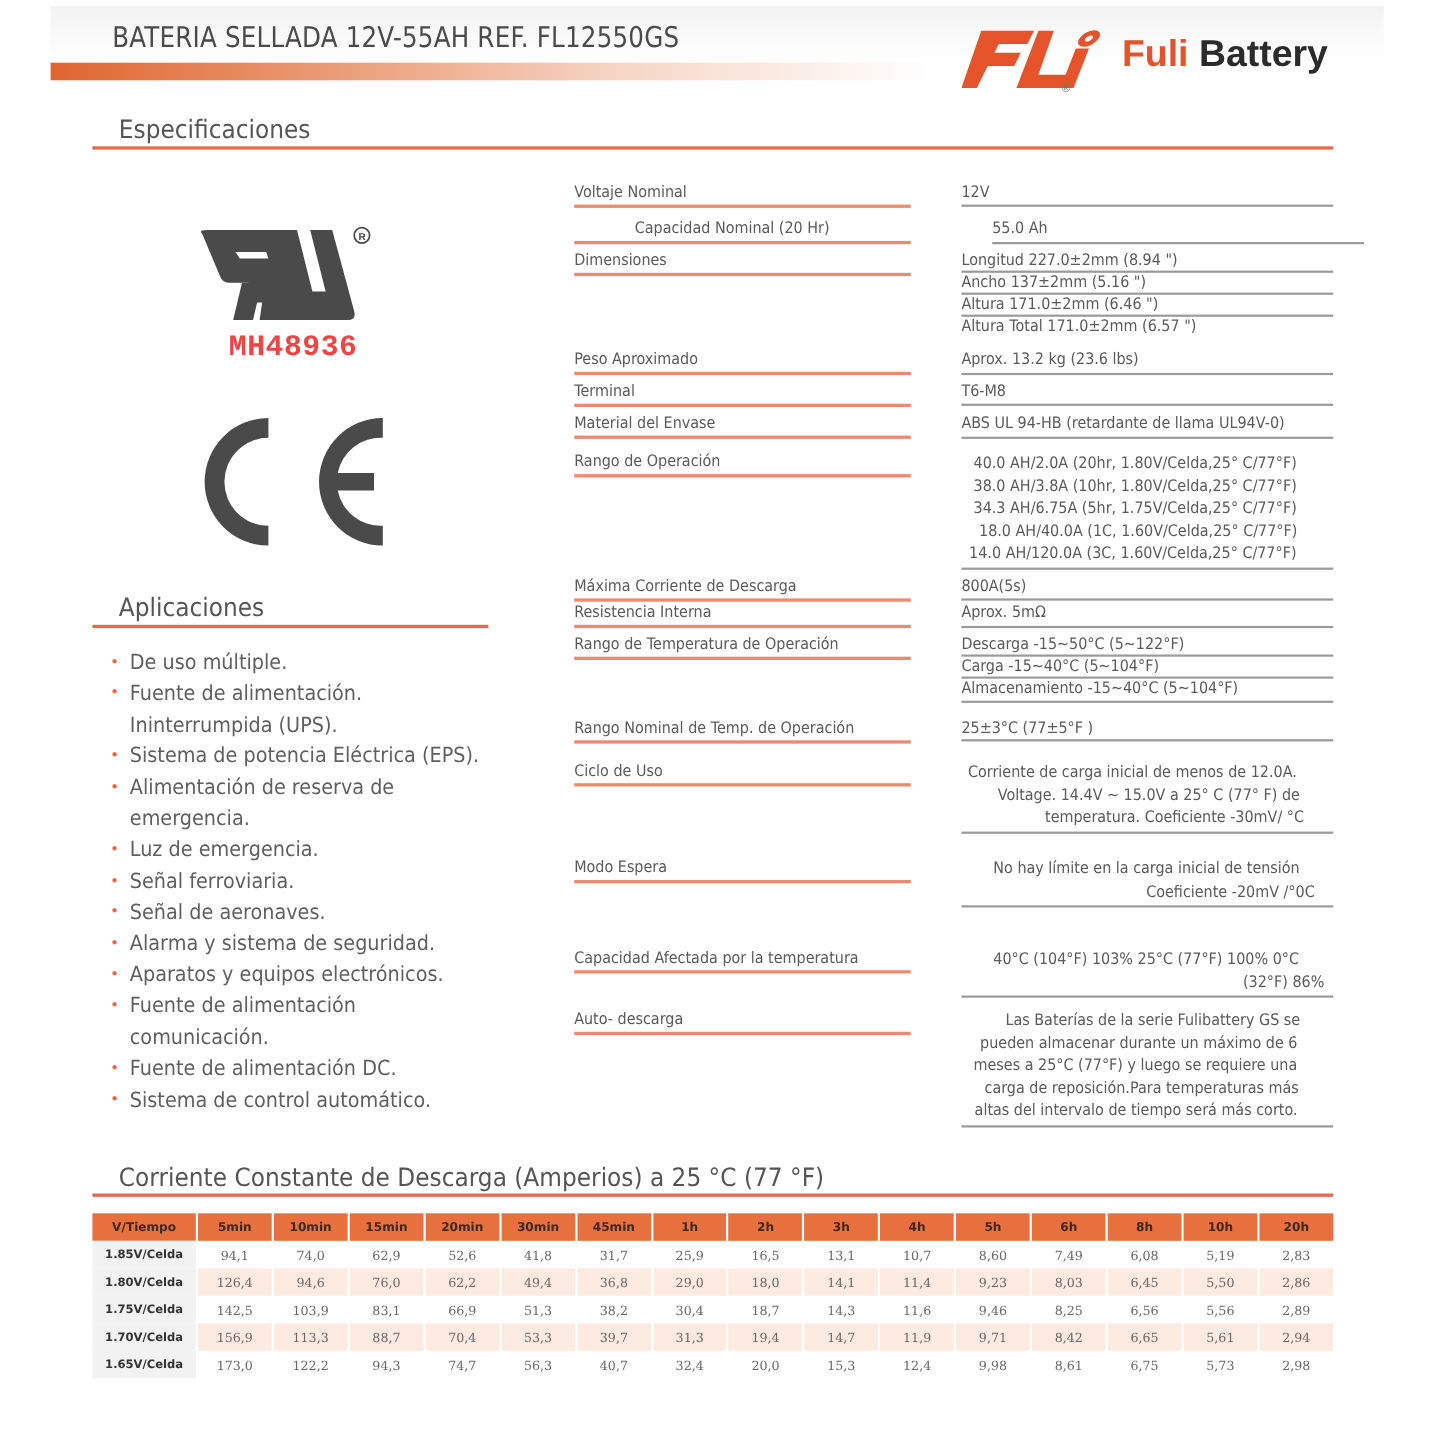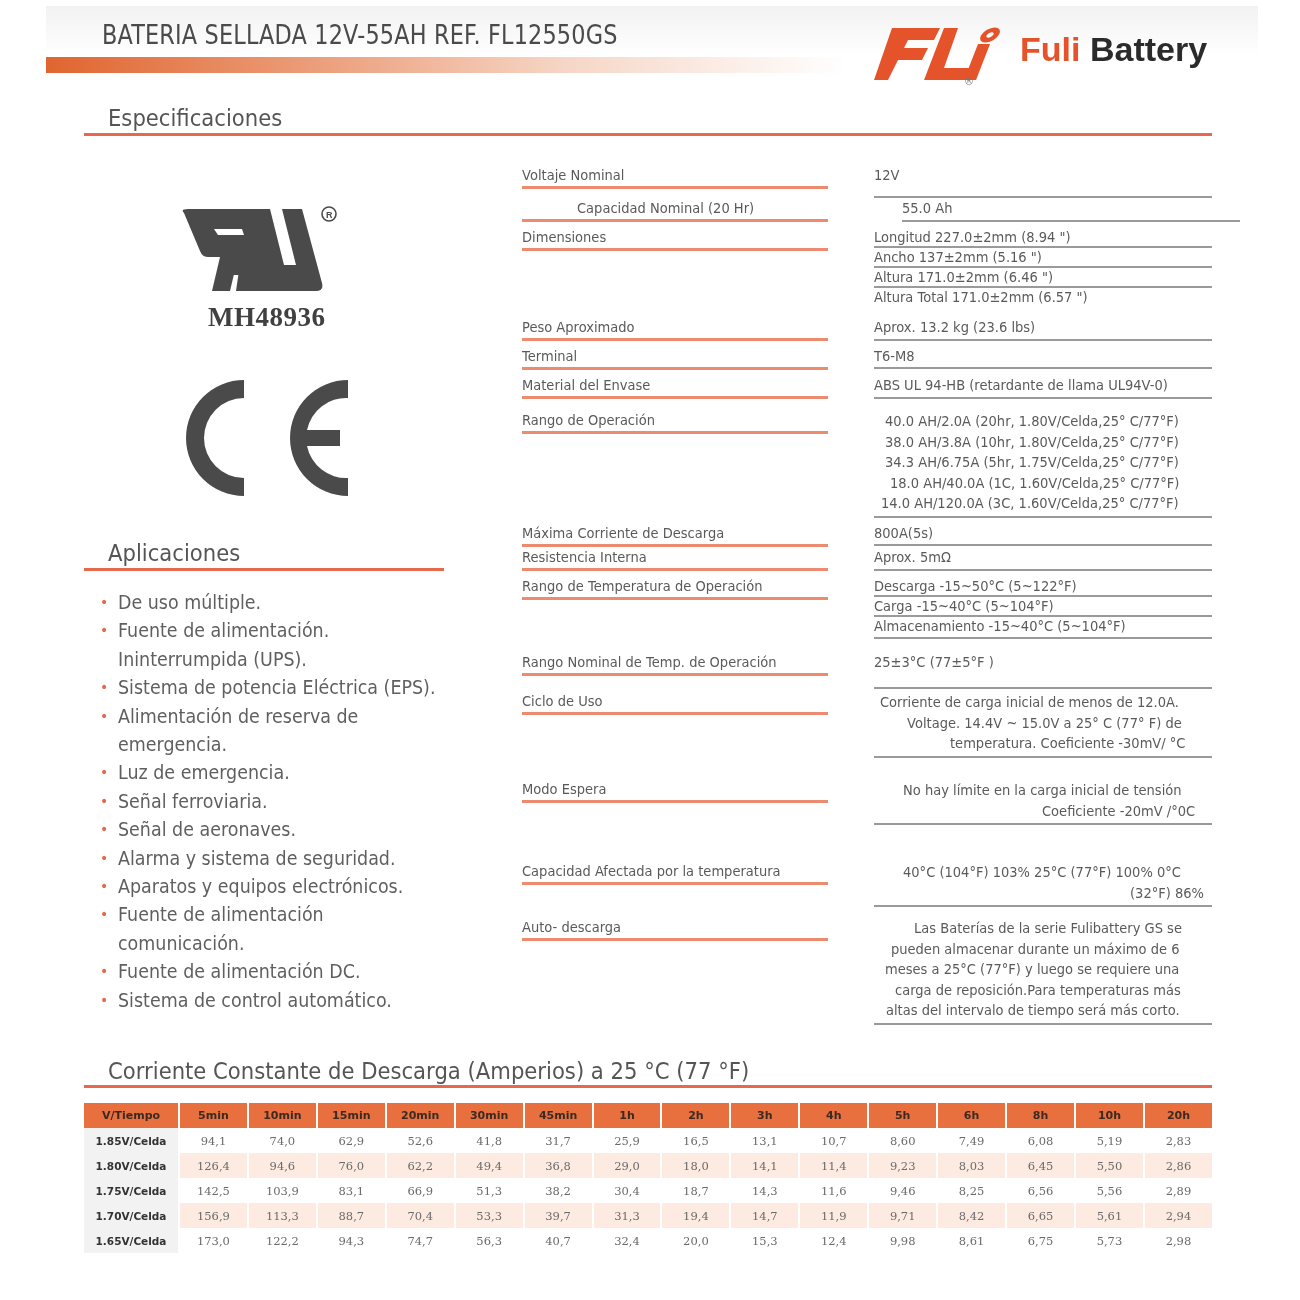--- a/index.html
+++ b/index.html
@@ -18,22 +18,22 @@
       font-family: "Liberation Sans", sans-serif; }
     .logo-battery { position: absolute; left: 216px; top: 8px; font-size: 34px; font-weight: bold; color: #2b2b2b;
       font-family: "Liberation Sans", sans-serif; }
     .logo-reg { position: absolute; left: 90px; top: 54px; font-size: 10px; color: #777; }
 
     .section-h { position: absolute; font-size: 23px; color: #555; font-family: "DejaVu Sans", sans-serif;
       transform: scaleX(0.92); transform-origin: left; white-space: nowrap; }
     .rule-orange { position: absolute; height: 3px; background: #e5694a; }
 
     .cert { position: absolute; }
-    .ul-num { position: absolute; left: 208px; top: 302px; font-family: Liberation Serif, serif;
-      font-weight: bold; font-size: 27px; color: #404040; letter-spacing: 0.5px; }
+    .ul-num { position: absolute; left: 208px; top: 302px; font-family: Liberation Mono, monospace;
+      font-weight: bold; font-size: 27px; color: #ef4444; letter-spacing: 0.5px; }
 
     .apps { position: absolute; left: 98px; top: 588px; width: 360px; list-style: none; }
     .apps li { position: relative; padding-left: 20px; font-size: 19px; line-height: 28.4px; color: #5f5f5f;
       font-family: "DejaVu Sans", sans-serif; }
     .apps li::before { content: "•"; position: absolute; left: 2px; top: 0; color: #e5694a; font-size: 14px; }
     .apps li span { display: inline-block; transform: scaleX(0.92); transform-origin: left; white-space: nowrap; }
 
     .spec-label { position: absolute; left: 522px; width: 306px; font-size: 14.5px; color: #5a5a5a;
       border-bottom: 3px solid #ec8b6d; padding-bottom: 2px; line-height: 18px; white-space: nowrap; }
     .spec-label span { display: inline-block; transform: scaleX(0.9); transform-origin: left; }
@@ -124,21 +124,21 @@
 <div class="spec-label" style="top:524px;"><span>Máxima Corriente de Descarga</span></div>
 <div class="spec-label" style="top:548px;"><span>Resistencia Interna</span></div>
 <div class="spec-label" style="top:577px;"><span>Rango de Temperatura de Operación</span></div>
 <div class="spec-label" style="top:653px;"><span>Rango Nominal de Temp. de Operación</span></div>
 <div class="spec-label" style="top:692px;"><span>Ciclo de Uso</span></div>
 <div class="spec-label" style="top:780px;"><span>Modo Espera</span></div>
 <div class="spec-label" style="top:862px;"><span>Capacidad Afectada por la temperatura</span></div>
 <div class="spec-label" style="top:918px;"><span>Auto- descarga</span></div>
 
 <div class="spec-val" style="top:166px;">
-  <div class="ln" style="padding-bottom:12px;"><span>12V</span></div>
+  <div class="ln" style="padding-bottom:2px;"><span>12V</span></div>
 </div>
 <div class="spec-val" style="top:199px;margin-left:28px;">
   <div class="ln" style="padding-bottom:3px;"><span>55.0 Ah</span></div>
 </div>
 <div class="spec-val" style="top:228px;">
   <div class="ln"><span>Longitud 227.0±2mm (8.94 ")</span></div>
   <div class="ln"><span>Ancho 137±2mm (5.16 ")</span></div>
   <div class="ln"><span>Altura 171.0±2mm (6.46 ")</span></div>
   <div style="line-height:18px; white-space:nowrap;"><span style="display:inline-block;transform:scaleX(0.9);transform-origin:left;">Altura Total 171.0±2mm (6.57 ")</span></div>
 </div>
@@ -165,21 +165,21 @@
 </div>
 <div class="spec-val" style="top:548px;">
   <div class="ln" style="padding-bottom:3px;"><span>Aprox. 5mΩ</span></div>
 </div>
 <div class="spec-val" style="top:577px;">
   <div class="ln"><span>Descarga -15~50°C (5~122°F)</span></div>
   <div class="ln"><span>Carga -15~40°C (5~104°F)</span></div>
   <div class="ln" style="padding-bottom:2px;"><span>Almacenamiento -15~40°C (5~104°F)</span></div>
 </div>
 <div class="spec-val" style="top:653px;">
-  <div class="ln" style="padding-bottom:16px;text-decoration:underline;"><span>25±3°C (77±5°F )</span></div>
+  <div class="ln" style="padding-bottom:1px;text-decoration:underline;"><span>25±3°C (77±5°F )</span></div>
 </div>
 <div class="spec-val" style="top:692px;">
   <div class="para">
     <div><span>Corriente de carga inicial de menos de 12.0A.</span></div>
     <div><span>Voltage. 14.4V ~ 15.0V a 25° C (77° F) de</span></div>
     <div><span>temperatura. Coeficiente -30mV/ °C</span></div>
   </div>
 </div>
 <div class="spec-val" style="top:780px;">
   <div class="para">

